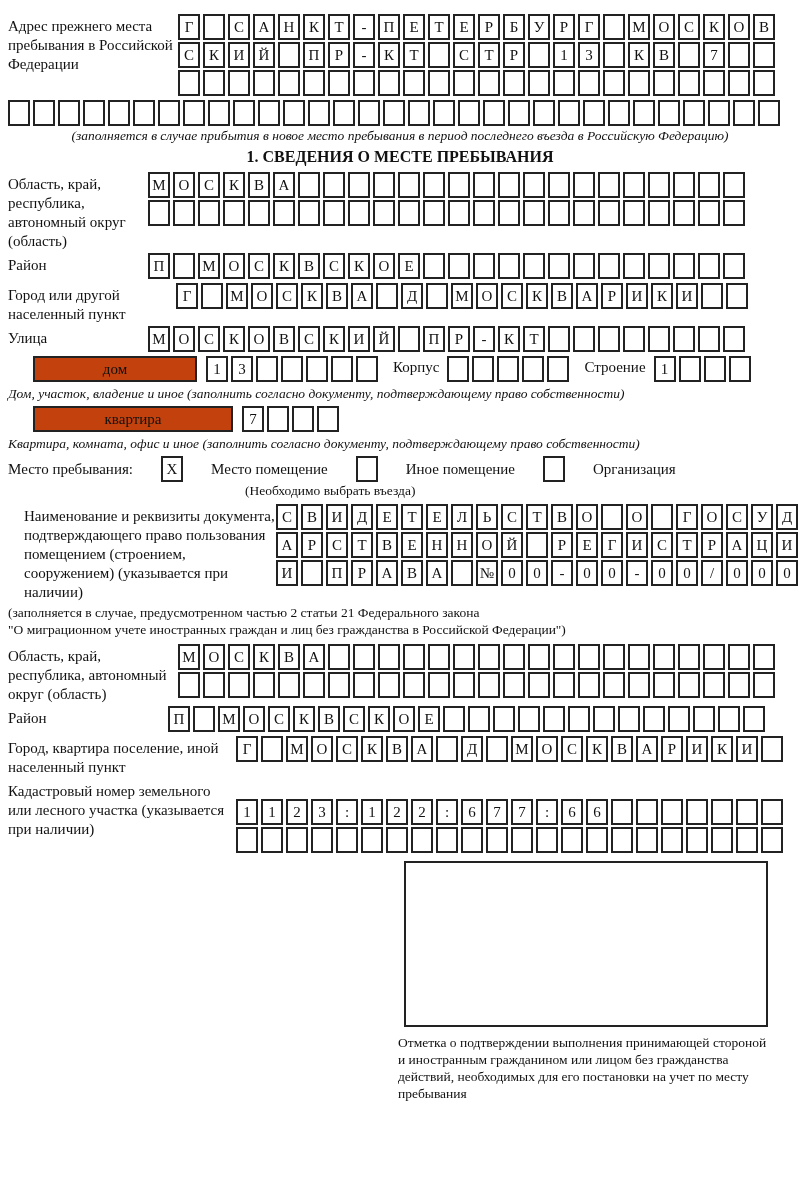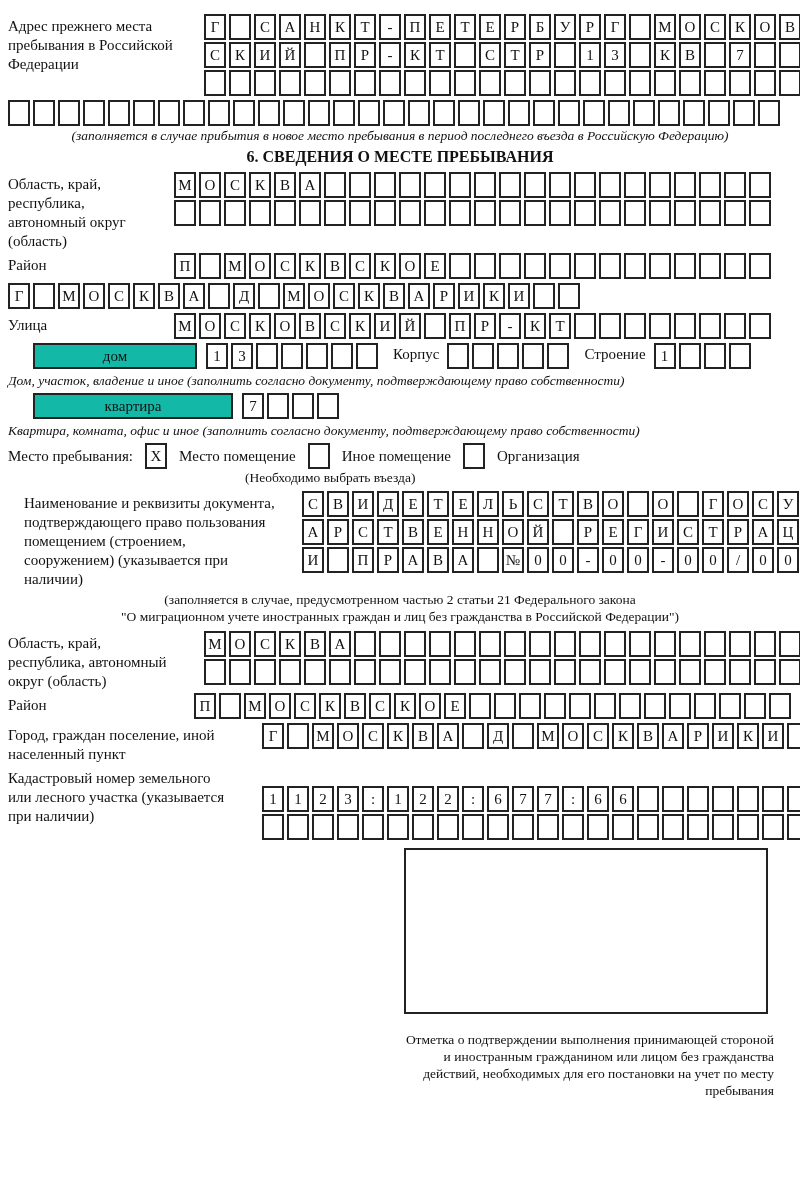--- a/index.html
+++ b/index.html
@@ -2,47 +2,47 @@
 <html><head>
 <meta charset="utf-8">
 <style>
   html,body{margin:0;padding:0;background:#fff;}
   body{
     width:800px;height:1180px;overflow:hidden;
     font-family:"Liberation Serif","DejaVu Serif",serif;color:#111;
   }
   .page{padding:14px 8px 0 8px;}
   .backnote{text-align:right;font-size:15px;padding-right:28px;margin-bottom:14px;}
-  .field{display:flex;margin-bottom:2px;gap:26px;}
+  .field{display:flex;margin-bottom:2px;}
   .label{font-size:15px;line-height:19px;flex:none;padding-top:3px;}
   .w170{width:170px;} .w140{width:140px;} .w165{width:168px;} .w250{width:252px;margin-left:16px;} .w225{width:228px;} .w160{width:160px;}
   .rows{flex:none;}
   .cellrow{display:flex;height:26px;margin-bottom:2px;flex:none;}
   .cell{
     display:inline-flex;align-items:center;justify-content:center;
     width:18px;height:22px;border:2px solid #222;margin-right:3px;
     font-size:15px;line-height:1;flex:none;background:#fff;
   }
   .caption{font-size:13.5px;line-height:16px;margin:1px 0 4px 0;font-style:italic;}
   .center{text-align:center;}
   .sec-title{text-align:center;font-weight:bold;font-size:16px;margin:3px 0 6px 0;}
   .inlinerow{display:flex;align-items:flex-start;margin:2px 0 2px 0;padding-left:25px;}
   .wbox{border:2px solid #222;height:22px;display:flex;align-items:center;justify-content:center;
-        font-size:15px;flex:none;margin-right:9px;background:#14b8a6;}
+        font-size:15px;flex:none;margin-right:9px;background:#c2410c;}
   .wbox.dom{width:160px;} .wbox.kv{width:196px;}
   .inlabel{font-size:15px;margin:3px 8px 0 12px;flex:none;}
-  .mestorow{display:flex;align-items:center;font-size:15px;margin-bottom:1px;}
+  .mestorow{display:flex;align-items:center;font-size:15px;margin-bottom:1px;gap:16px;}
   .cb{width:18px;height:22px;border:2px solid #222;display:inline-flex;align-items:center;
       justify-content:center;font-size:15px;margin:0 12px;flex:none;background:#fff;}
   .mestonote{font-size:13.5px;margin:0 0 5px 237px;}
-  .factnote{font-size:13.5px;line-height:17px;text-align:center;}
+  .factnote{font-size:13.5px;line-height:17px;text-align:left;}
   .mt20{margin-top:20px;}
   .stampwrap{margin-left:390px;width:376px;margin-top:6px;}
   .stampbox{width:360px;height:162px;border:2px solid #222;margin-left:6px;background:#fff;}
-  .stampnote{font-size:13.5px;line-height:17px;text-align:right;margin-top:17px;}
+  .stampnote{font-size:13.5px;line-height:17px;text-align:left;margin-top:7px;}
 </style>
 </head>
 <body>
 
 <div class="page">
 
 
   <div class="field">
     <div class="label w170">Адрес прежнего места пребывания в Российской Федерации</div>
     <div class="rows">
@@ -154,21 +154,21 @@
       <span class="cell"></span>
       <span class="cell"></span>
       <span class="cell"></span>
       <span class="cell"></span>
       <span class="cell"></span>
       <span class="cell"></span>
       <span class="cell"></span>
     </div>
   <div class="caption center">(заполняется в случае прибытия в новое место пребывания в период последнего въезда в Российскую Федерацию)</div>
 
-  <div class="sec-title">6. СВЕДЕНИЯ О МЕСТЕ ПРЕБЫВАНИЯ</div>
+  <div class="sec-title">1. СВЕДЕНИЯ О МЕСТЕ ПРЕБЫВАНИЯ</div>
 
   <div class="field">
     <div class="label w140">Область, край, республика, автономный округ (область)</div>
     <div class="rows">
       <div class="cellrow">
           <span class="cell">М</span>
           <span class="cell">О</span>
           <span class="cell">С</span>
           <span class="cell">К</span>
           <span class="cell">В</span>
@@ -245,20 +245,21 @@
         <span class="cell"></span>
         <span class="cell"></span>
         <span class="cell"></span>
         <span class="cell"></span>
         <span class="cell"></span>
         <span class="cell"></span>
       </div>
   </div>
 
   <div class="field">
+    <div class="label w165">Город или другой населенный пункт</div>
     <div class="cellrow">
         <span class="cell">Г</span>
         <span class="cell"></span>
         <span class="cell">М</span>
         <span class="cell">О</span>
         <span class="cell">С</span>
         <span class="cell">К</span>
         <span class="cell">В</span>
         <span class="cell">А</span>
         <span class="cell"></span>
@@ -520,21 +521,21 @@
         <span class="cell"></span>
         <span class="cell"></span>
         <span class="cell"></span>
         <span class="cell"></span>
         <span class="cell"></span>
         <span class="cell"></span>
       </div>
   </div>
 
   <div class="field">
-    <div class="label w225">Город, граждан поселение, иной населенный пункт</div>
+    <div class="label w225">Город, квартира поселение, иной населенный пункт</div>
     <div class="cellrow">
         <span class="cell">Г</span>
         <span class="cell"></span>
         <span class="cell">М</span>
         <span class="cell">О</span>
         <span class="cell">С</span>
         <span class="cell">К</span>
         <span class="cell">В</span>
         <span class="cell">А</span>
         <span class="cell"></span>

